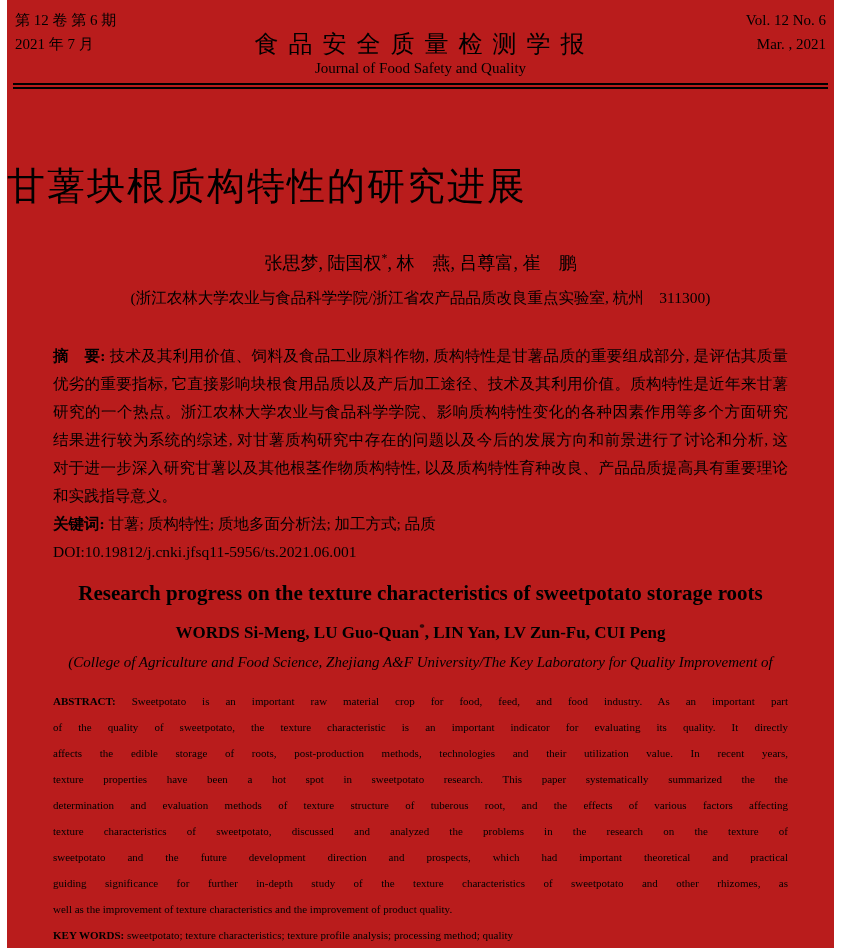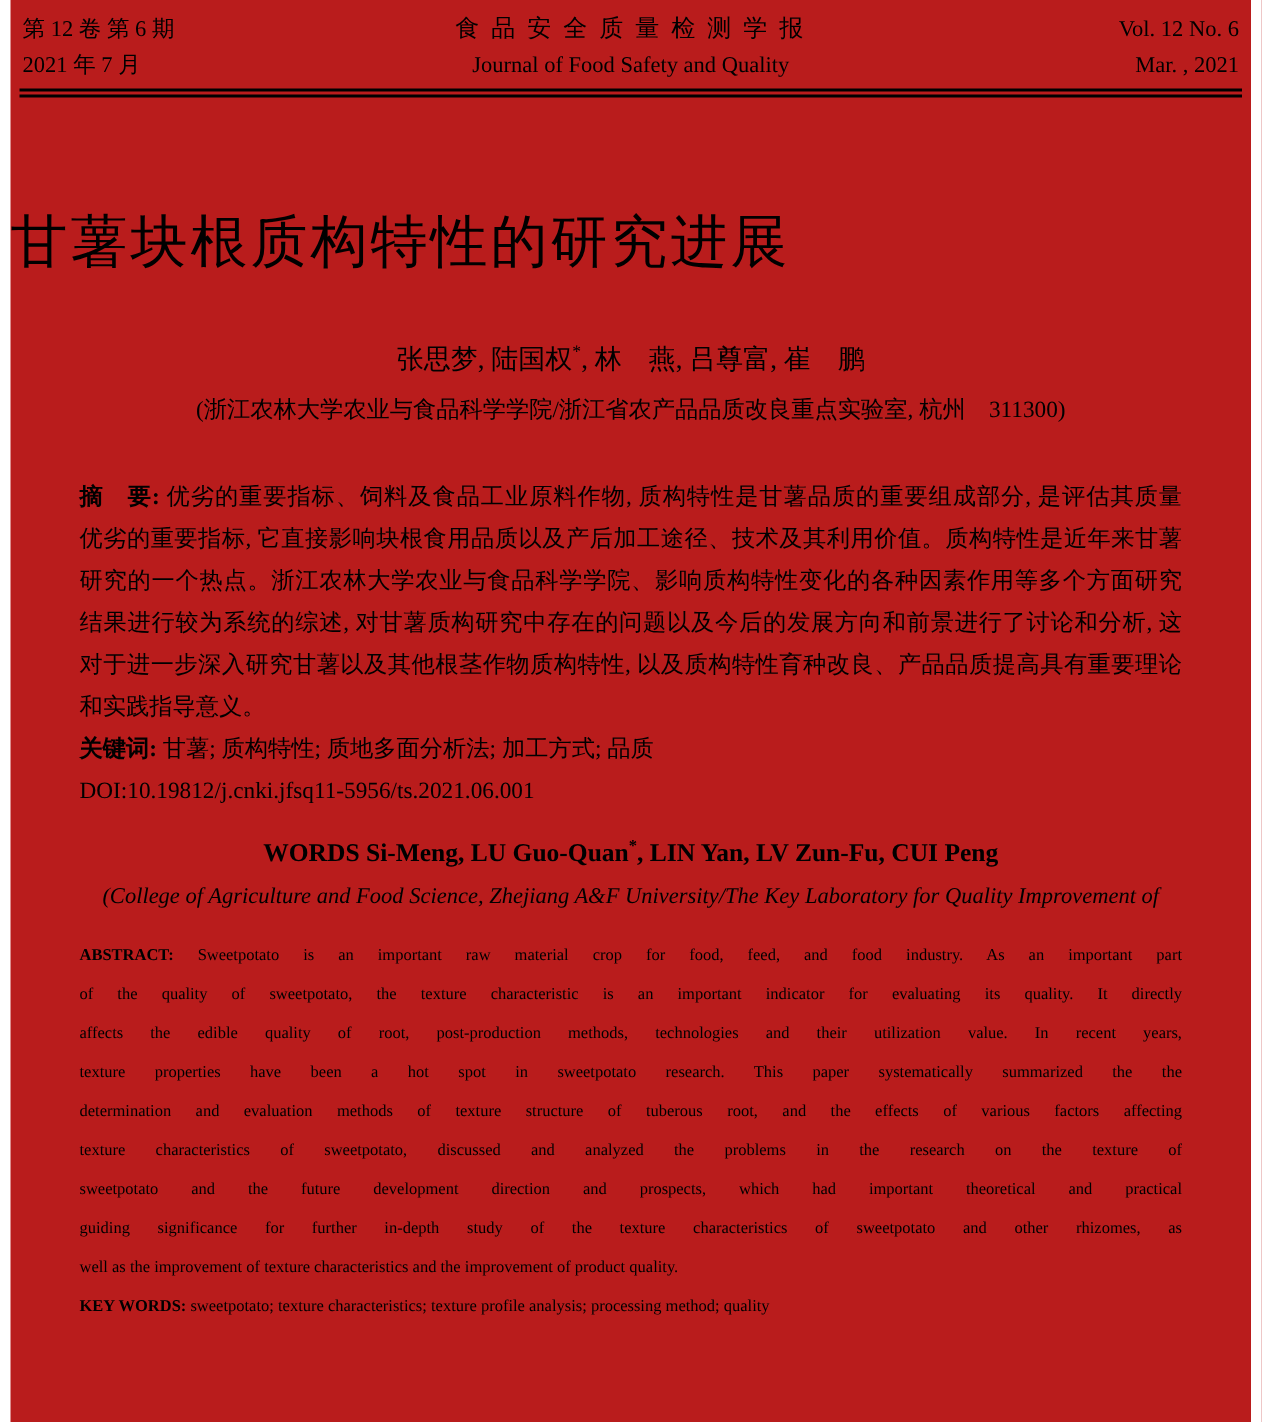--- a/index.html
+++ b/index.html
@@ -22,21 +22,21 @@
     display: flex;
     justify-content: space-between;
     align-items: flex-start;
     padding: 8px 8px 0 8px;
     font-size: 15px;
   }
   .header .col { line-height: 24px; }
   .header .col.left  { text-align: left;  width: 180px; }
   .header .col.center{ text-align: center; flex: 1; }
   .header .col.right { text-align: right; width: 180px; }
-  .journal-cn { font-size: 16px; letter-spacing: 2px; }
+  .journal-cn { font-size: 24px; letter-spacing: 2px; margin-top: 24px; }
   .journal-en { font-size: 15px; }
   .double-rule {
     margin: 3px 6px 0 6px;
     height: 2px;
     border-top: 2px solid #000;
     border-bottom: 2px solid #000;
     box-sizing: content-box;
   }
   
   .cn-title {
@@ -129,48 +129,49 @@
   <h1 class="cn-title" style="margin-bottom:0;">甘薯块根质构特性的研究进展</h1>
 
   <div class="cn-authors">
     <span>张思梦, 陆国权</span><sup class="star">*</sup><span>, 林　燕, 吕尊富, 崔　鹏</span>
   </div>
 
   <div class="cn-affil">(浙江农林大学农业与食品科学学院/浙江省农产品品质改良重点实验室, 杭州　311300)</div>
 
   <div class="cn-abstract">
     <div class="jline">
-      <span class="lbl">摘　要: </span><span>优劣的重要指标、饲料及食品工业原料作物, 质构特性是甘薯品质的重要组成部分, 是评估其质量</span>
+      <span class="lbl">摘　要: </span><span>技术及其利用价值、饲料及食品工业原料作物, 质构特性是甘薯品质的重要组成部分, 是评估其质量</span>
     </div>
     <div class="jline">优劣的重要指标, 它直接影响块根食用品质以及产后加工途径、技术及其利用价值。质构特性是近年来甘薯</div>
     <div class="jline">研究的一个热点。浙江农林大学农业与食品科学学院、影响质构特性变化的各种因素作用等多个方面研究</div>
     <div class="jline">结果进行较为系统的综述, 对甘薯质构研究中存在的问题以及今后的发展方向和前景进行了讨论和分析, 这</div>
     <div class="jline">对于进一步深入研究甘薯以及其他根茎作物质构特性, 以及质构特性育种改良、产品品质提高具有重要理论</div>
     <div class="lline">和实践指导意义。</div>
     <div class="lline">
       <span class="lbl">关键词: </span><span>甘薯; 质构特性; 质地多面分析法; 加工方式; 品质</span>
     </div>
     <div class="lline">DOI:10.19812/j.cnki.jfsq11-5956/ts.2021.06.001</div>
   </div>
 
+  <h2 class="en-title" style="margin-bottom:0;">Research progress on the texture characteristics of sweetpotato storage roots</h2>
 
   <div class="en-authors">
     <span>WORDS Si-Meng, LU Guo-Quan</span><sup class="star">*</sup><span>, LIN Yan, LV Zun-Fu, CUI Peng</span>
   </div>
 
   <div class="en-affil">
     <div>(College of Agriculture and Food Science, Zhejiang A&amp;F University/The Key Laboratory for Quality Improvement of</div>
   </div>
 
   <div class="en-abstract">
     <div class="jline">
       <span class="lbl">ABSTRACT: </span><span>Sweetpotato is an important raw material crop for food, feed, and food industry. As an important part</span>
     </div>
     <div class="jline">of the quality of sweetpotato, the texture characteristic is an important indicator for evaluating its quality. It directly</div>
-    <div class="jline">affects the edible quality of root, post-production methods, technologies and their utilization value. In recent years,</div>
+    <div class="jline">affects the edible storage of roots, post-production methods, technologies and their utilization value. In recent years,</div>
     <div class="jline">texture properties have been a hot spot in sweetpotato research. This paper systematically summarized the the</div>
     <div class="jline">determination and evaluation methods of texture structure of tuberous root, and the effects of various factors affecting</div>
     <div class="jline">texture characteristics of sweetpotato, discussed and analyzed the problems in the research on the texture of</div>
     <div class="jline">sweetpotato and the future development direction and prospects, which had important theoretical and practical</div>
     <div class="jline">guiding significance for further in-depth study of the texture characteristics of sweetpotato and other rhizomes, as</div>
     <div class="lline">well as the improvement of texture characteristics and the improvement of product quality.</div>
     <div class="lline">
       <span class="lbl">KEY WORDS: </span><span>sweetpotato; texture characteristics; texture profile analysis; processing method; quality</span>
     </div>
   </div>

